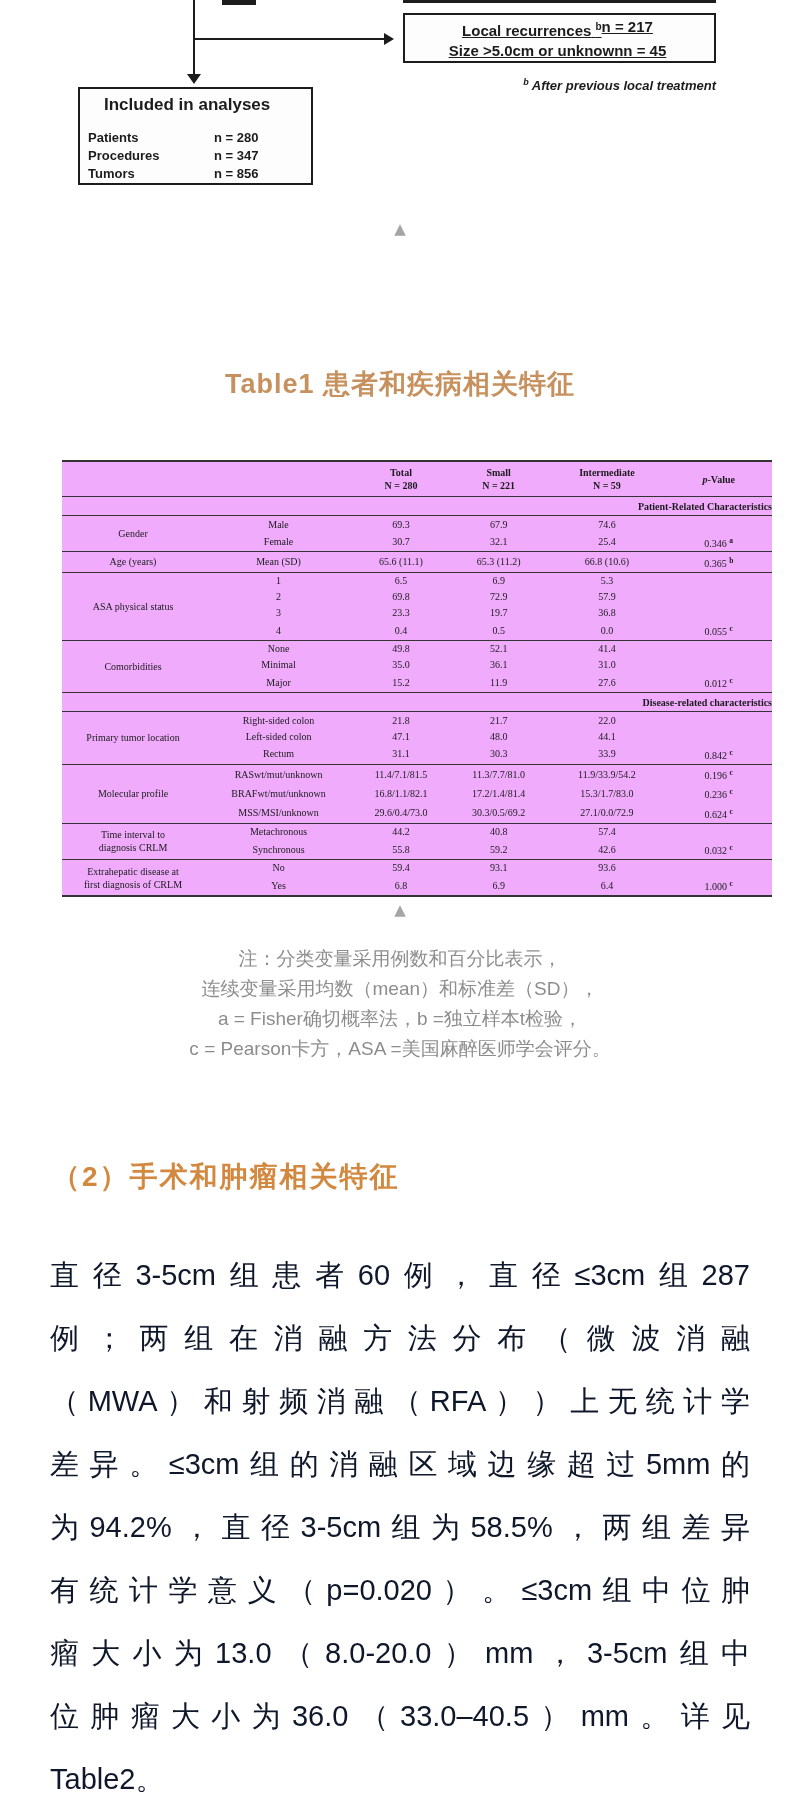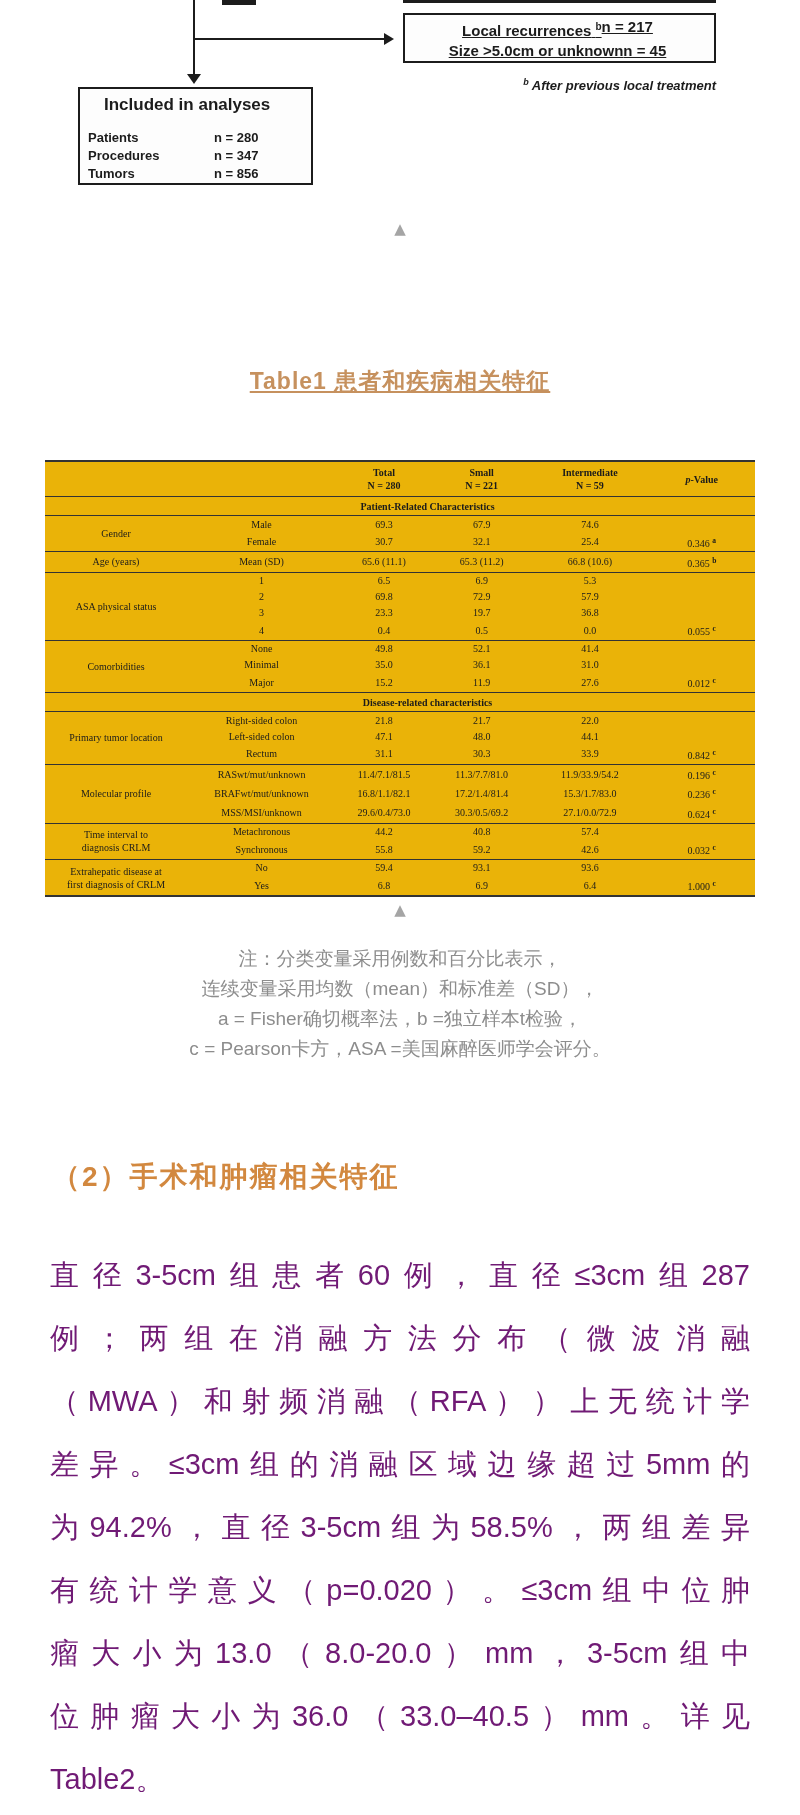--- a/index.html
+++ b/index.html
@@ -51,58 +51,58 @@
   #included-box .row .lbl { width: 126px; }
 
   
   .tri { position: absolute; width: 100%; text-align: center; color: #a5a5a5; font-size: 15px; font-family: "DejaVu Sans", sans-serif; }
   #fig-caption {
     position: absolute; top: 254px; width: 100%;
     text-align: center; font-size: 19px; color: #6d6d6d; letter-spacing: 1px;
   }
   #table1-title {
     position: absolute; top: 366px; width: 100%;
-    text-align: center; font-size: 23px; font-weight: bold; color: #c6915e; letter-spacing: 1px; text-decoration: underline;
-  }
-
-  
-  #table1-wrap { position: absolute; left: 45px; top: 460px; width: 710px; background: #eab308; }
+    text-align: center; font-size: 27px; font-weight: bold; color: #c6915e; letter-spacing: 1px;
+  }
+
+  
+  #table1-wrap { position: absolute; left: 62px; top: 460px; width: 710px; background: #f0abfc; }
   #table1 {
     width: 100%; border-collapse: collapse;
     font-family: "Liberation Serif", serif; font-size: 10px; color: #1b1b1b;
     border-top: 2px solid #333; border-bottom: 2px solid #333;
   }
   #table1 th, #table1 td { text-align: center; padding: 1.5px 2px; line-height: 13px; font-weight: normal; }
   #table1 thead th { font-weight: bold; padding: 4px 2px; border-bottom: 1.5px solid #333; }
   #table1 col.c-cat { width: 20%; }
   #table1 col.c-sub { width: 21%; }
   #table1 col.c-tot { width: 13.5%; }
   #table1 col.c-sml { width: 14%; }
   #table1 col.c-int { width: 16.5%; }
   #table1 col.c-pv  { width: 15%; }
   #table1 .section-row td {
-    font-weight: bold; text-align: center; padding: 2.5px 0 2.5px 55px;
+    font-weight: bold; text-align: right; padding: 2.5px 0 2.5px 55px;
     border-top: 1.5px solid #333; border-bottom: 1.5px solid #333; margin-top: 26px;
   }
   #table1 tr.group-start td { border-top: 1px solid #333; }
   #table1 td.cat { vertical-align: middle; }
   #table1 sup { font-size: 7.5px; font-weight: bold; }
 
   
   #table-note { position: absolute; top: 944px; width: 100%; text-align: center;
     color: #8d8d8d; font-size: 19px; line-height: 30px; font-weight: 300; }
 
   
   #section2-heading {
     position: absolute; left: 52px; top: 1158px;
     color: #d2883f; font-size: 28px; font-weight: bold; letter-spacing: 2px;
   }
   #body-text {
     position: absolute; left: 50px; top: 1244px; width: 700px;
-    color: #701a75; font-size: 29px; line-height: 63px; font-weight: 300;
+    color: #0f172a; font-size: 29px; line-height: 63px; font-weight: 300;
   }
   #body-text .body-line { height: 63px; white-space: nowrap; }
   #body-text .justify { text-align: justify; text-align-last: justify; }
 </style>
 </head>
 <body>
 
 <div id="page">
 
   <div>

